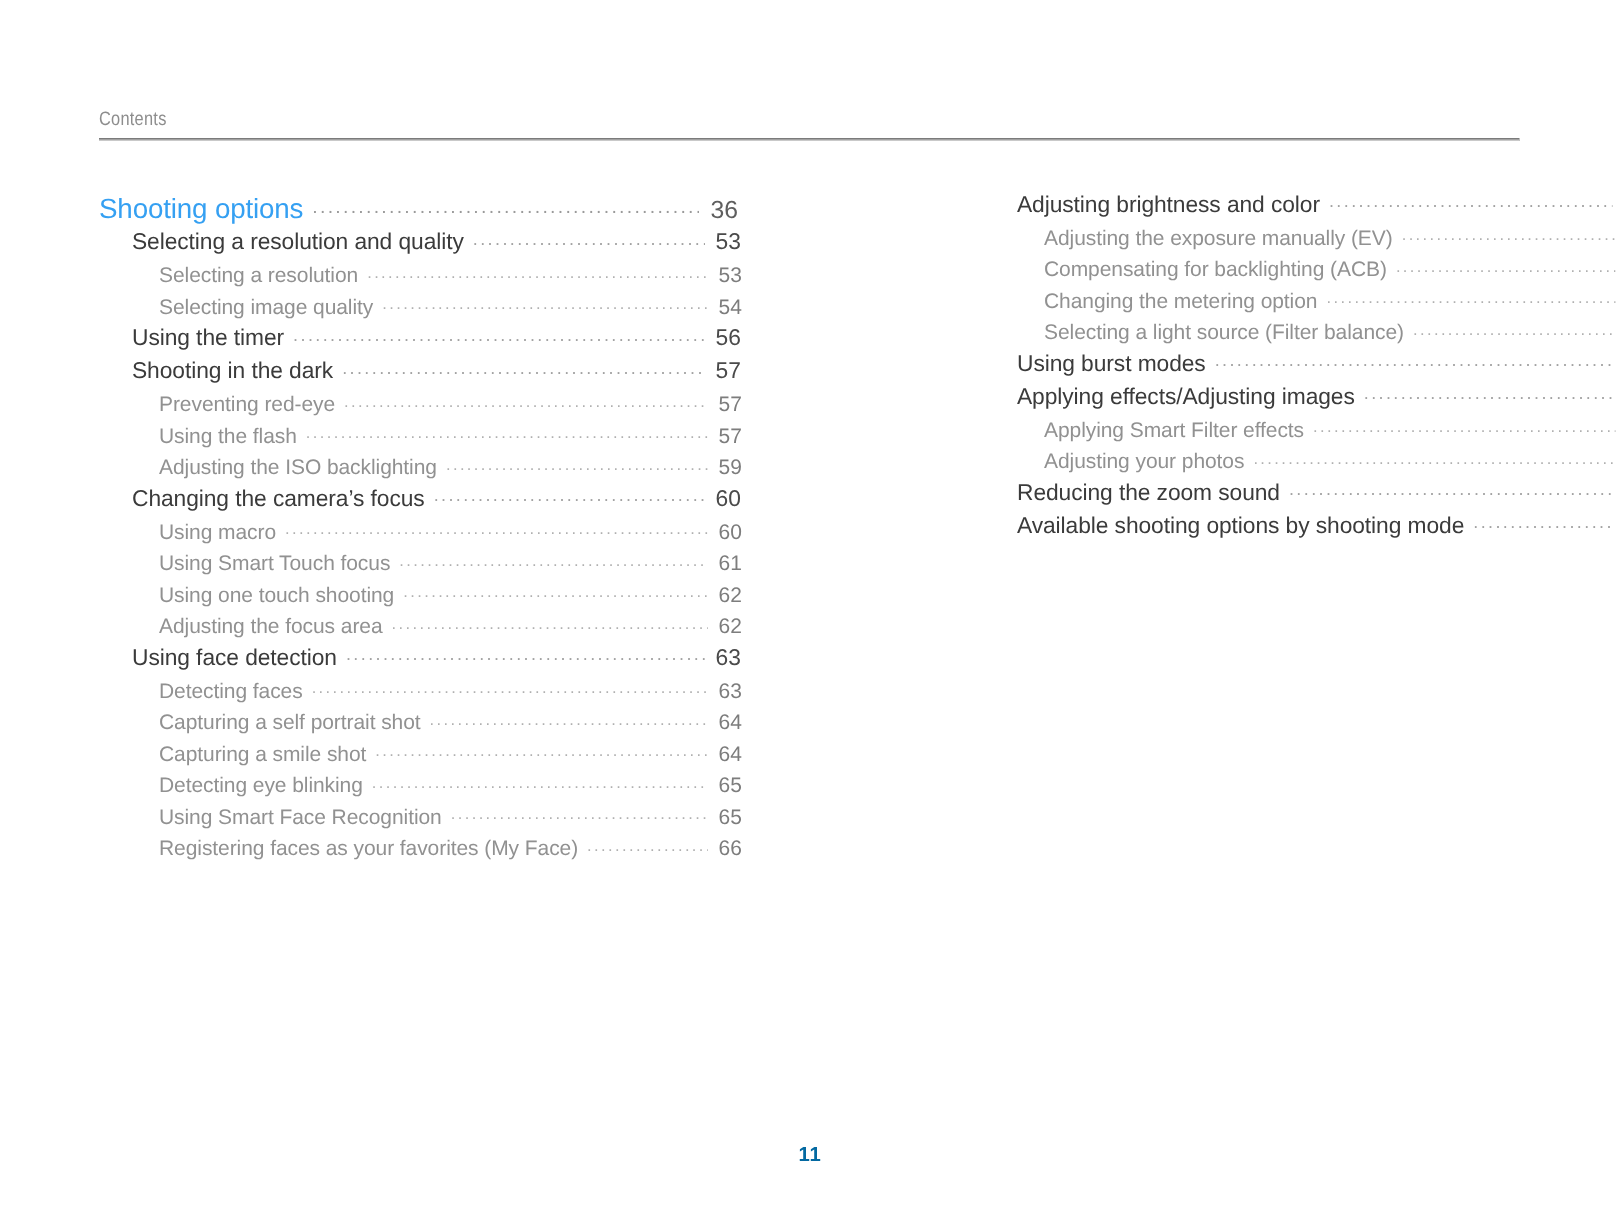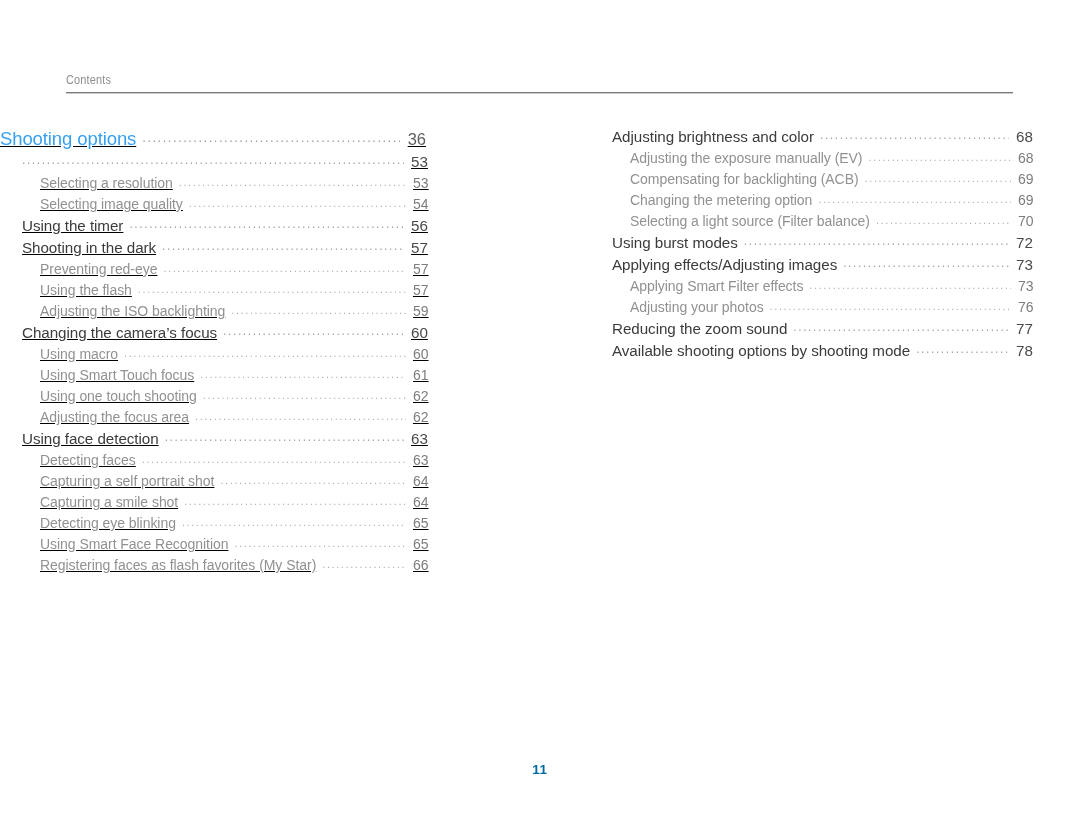--- a/index.html
+++ b/index.html
@@ -47,21 +47,21 @@
   .toc {
     position: absolute;
     left: 0;
     top: 128px;
     width: 1080px;
     display: flex;
   }
   .col {
     position: relative;
   }
-  .col-left  { width: 500px;  padding-right: 588px; text-decoration: underline; }
+  .col-left  { width: 500px; padding-left: 66px;  padding-right: 588px; }
   .col-right { width: 580px; padding-left: 24px; }
   .col-left  .rows { width: 426px; }
   .col-right .rows { width: 419px; }
 
   
   .row {
     display: flex;
     align-items: baseline;
     height: 21px;
     white-space: nowrap;
@@ -140,20 +140,21 @@
 <div class="toc">
 
   <div class="col col-left">
     <div class="rows" id="left-rows">
         <div class="row lvl1">
           <span class="title">Shooting options</span>
           <span class="leader"></span>
           <span class="pageno">36</span>
         </div>
         <div class="row lvl2">
+          <span class="title">Selecting a resolution and quality</span>
           <span class="leader"></span>
           <span class="pageno">53</span>
         </div>
         <div class="row lvl3">
           <span class="title">Selecting a resolution</span>
           <span class="leader"></span>
           <span class="pageno">53</span>
         </div>
         <div class="row lvl3">
           <span class="title">Selecting image quality</span>
@@ -234,21 +235,21 @@
           <span class="title">Detecting eye blinking</span>
           <span class="leader"></span>
           <span class="pageno">65</span>
         </div>
         <div class="row lvl3">
           <span class="title">Using Smart Face Recognition</span>
           <span class="leader"></span>
           <span class="pageno">65</span>
         </div>
         <div class="row lvl3">
-          <span class="title">Registering faces as flash favorites (My Star)</span>
+          <span class="title">Registering faces as your favorites (My Face)</span>
           <span class="leader"></span>
           <span class="pageno">66</span>
         </div>
       </div>
   </div>
 
   <div class="col col-right">
     <div class="rows" id="right-rows">
         <div class="row lvl2">
           <span class="title">Adjusting brightness and color</span>

